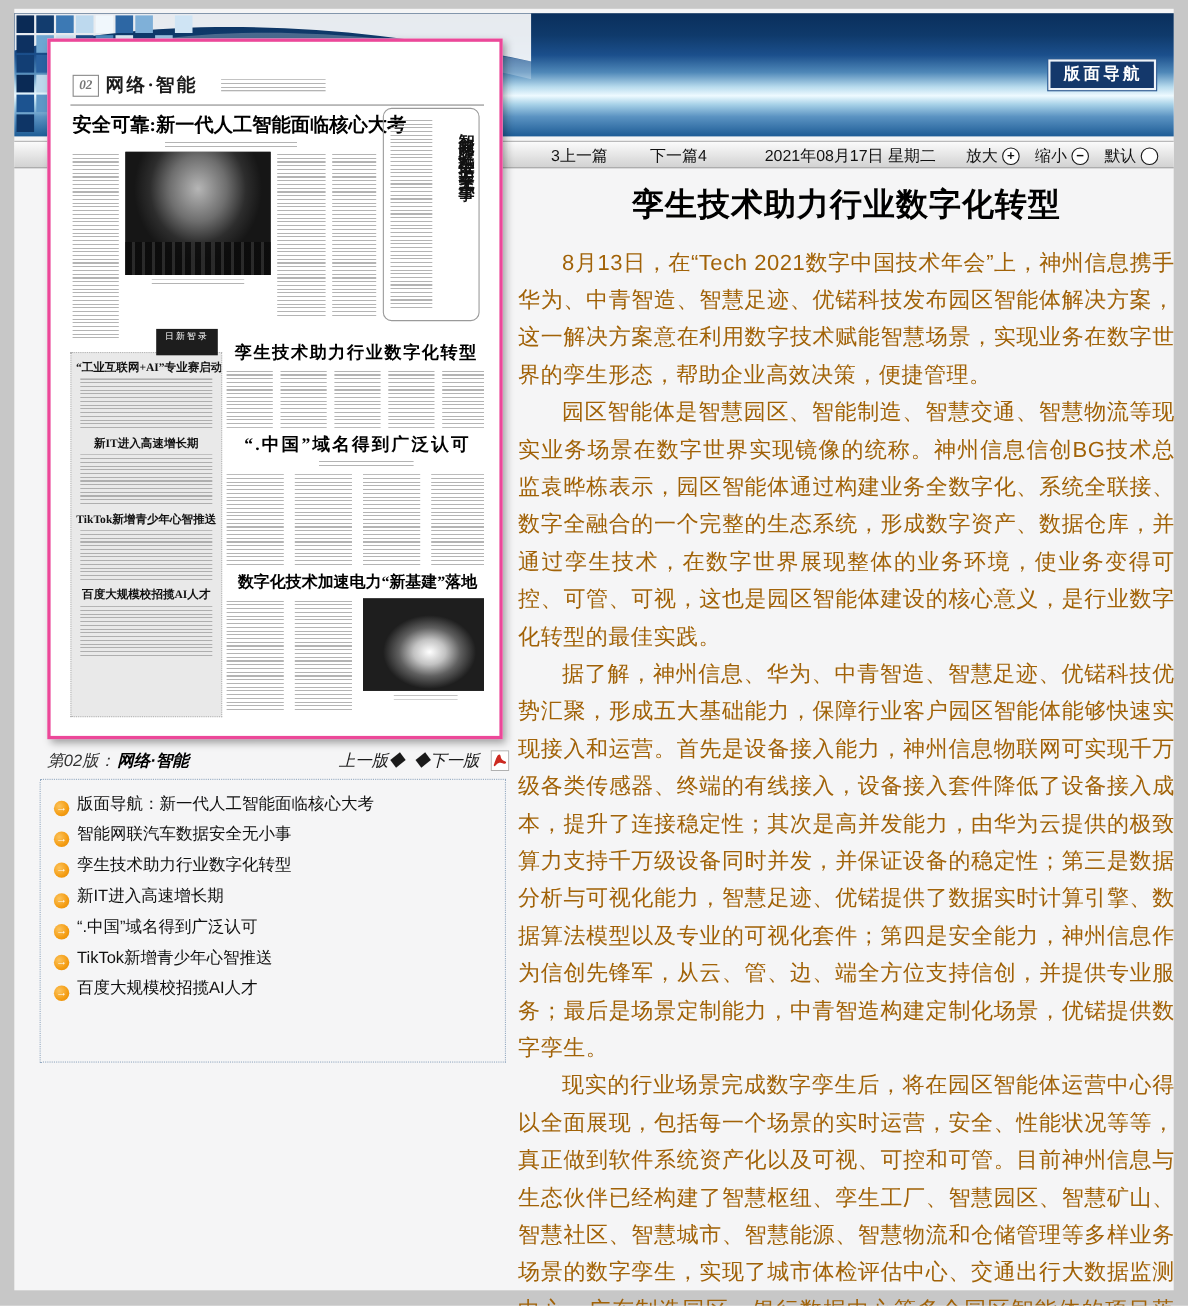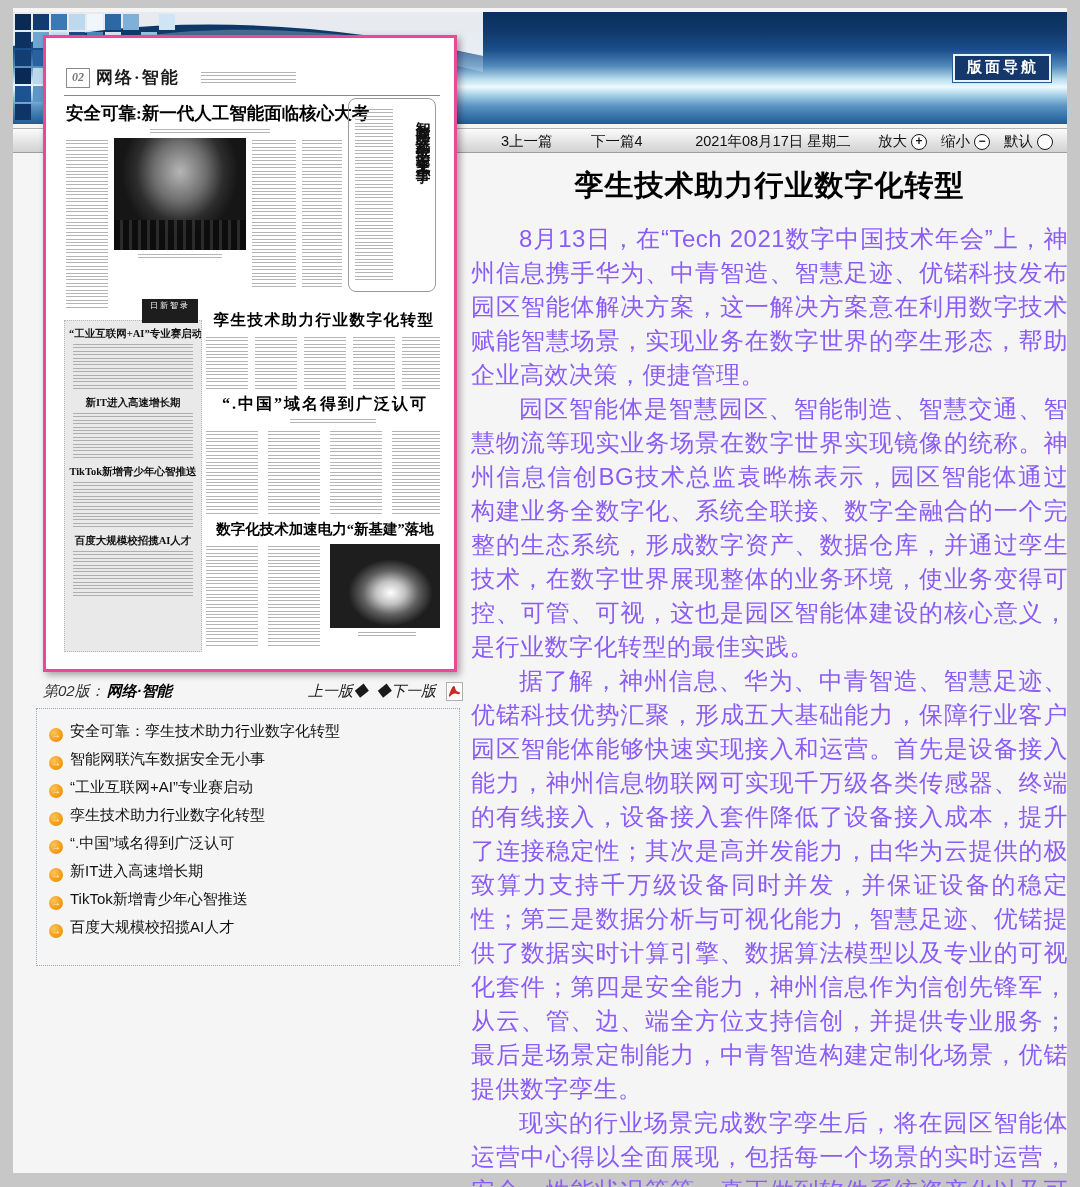--- a/index.html
+++ b/index.html
@@ -152,21 +152,21 @@
   .alink{font-size:15px; color:#101010; text-decoration:none; cursor:pointer;}
   
   .article{
     position:absolute; left:458px; top:138px; width:597px;
   }
   .article h1{
     margin:20px 0 16px; text-align:center;
     font-size:29px; font-weight:bold; color:#000; letter-spacing:1px;
   }
   .article p{
-    margin:0; font-size:24px; line-height:34px; color:#8b5cf6;
+    margin:0; font-size:20px; line-height:34px; color:#a16207;
     text-align:justify; text-indent:2em; letter-spacing:.5px;
   }
 </style>
 </head>
 <body>
 
 <div class="page">
 
   <div class="header">
     <svg class="mosaic-svg" width="470" height="112" viewBox="0 0 470 112">
@@ -273,26 +273,25 @@
     <span class="pi-nav">上一版◆</span>
     <span style="width:8px"></span>
     <span class="pi-nav">◆下一版</span>
     <svg class="pdf-icon" width="17" height="19" viewBox="0 0 17 19">
       <rect x="0.5" y="0.5" width="16" height="18" fill="#ffffff" stroke="#b0b0b0"></rect>
       <path d="M3,13 C5,8 6,4 8,4 C10,4 8,9 13,10 C15,10.5 14,13 11.5,12 C8,10.5 6,12 4.5,14 C3.5,15.3 2.5,14.5 3,13 Z" fill="#cc2a21"></path>
     </svg>
   </div>
 
   <ul class="list">
-    <li><span class="bullet">→</span><a class="alink">安全可靠：孪生技术助力行业数字化转型</a></li>
+    <li><span class="bullet">→</span><a class="alink">版面导航：新一代人工智能面临核心大考</a></li>
     <li><span class="bullet">→</span><a class="alink">智能网联汽车数据安全无小事</a></li>
-    <li><span class="bullet">→</span><a class="alink">“工业互联网+AI”专业赛启动</a></li>
     <li><span class="bullet">→</span><a class="alink">孪生技术助力行业数字化转型</a></li>
+    <li><span class="bullet">→</span><a class="alink">新IT进入高速增长期</a></li>
     <li><span class="bullet">→</span><a class="alink">“.中国”域名得到广泛认可</a></li>
-    <li><span class="bullet">→</span><a class="alink">新IT进入高速增长期</a></li>
     <li><span class="bullet">→</span><a class="alink">TikTok新增青少年心智推送</a></li>
     <li><span class="bullet">→</span><a class="alink">百度大规模校招揽AI人才</a></li>
   </ul>
 
   <div class="article">
     <h1>孪生技术助力行业数字化转型</h1>
     <p>8月13日，在“Tech 2021数字中国技术年会”上，神州信息携手华为、中青智造、智慧足迹、优锘科技发布园区智能体解决方案，这一解决方案意在利用数字技术赋能智慧场景，实现业务在数字世界的孪生形态，帮助企业高效决策，便捷管理。</p>
     <p>园区智能体是智慧园区、智能制造、智慧交通、智慧物流等现实业务场景在数字世界实现镜像的统称。神州信息信创BG技术总监袁晔栋表示，园区智能体通过构建业务全数字化、系统全联接、数字全融合的一个完整的生态系统，形成数字资产、数据仓库，并通过孪生技术，在数字世界展现整体的业务环境，使业务变得可控、可管、可视，这也是园区智能体建设的核心意义，是行业数字化转型的最佳实践。</p>
     <p>据了解，神州信息、华为、中青智造、智慧足迹、优锘科技优势汇聚，形成五大基础能力，保障行业客户园区智能体能够快速实现接入和运营。首先是设备接入能力，神州信息物联网可实现千万级各类传感器、终端的有线接入，设备接入套件降低了设备接入成本，提升了连接稳定性；其次是高并发能力，由华为云提供的极致算力支持千万级设备同时并发，并保证设备的稳定性；第三是数据分析与可视化能力，智慧足迹、优锘提供了数据实时计算引擎、数据算法模型以及专业的可视化套件；第四是安全能力，神州信息作为信创先锋军，从云、管、边、端全方位支持信创，并提供专业服务；最后是场景定制能力，中青智造构建定制化场景，优锘提供数字孪生。</p>
     <p>现实的行业场景完成数字孪生后，将在园区智能体运营中心得以全面展现，包括每一个场景的实时运营，安全、性能状况等等，真正做到软件系统资产化以及可视、可控和可管。目前神州信息与生态伙伴已经构建了智慧枢纽、孪生工厂、智慧园区、智慧矿山、智慧社区、智慧城市、智慧能源、智慧物流和仓储管理等多样业务场景的数字孪生，实现了城市体检评估中心、交通出行大数据监测中心、广东制造园区、银行数据中心等多个园区智能体的项目落地。</p>

